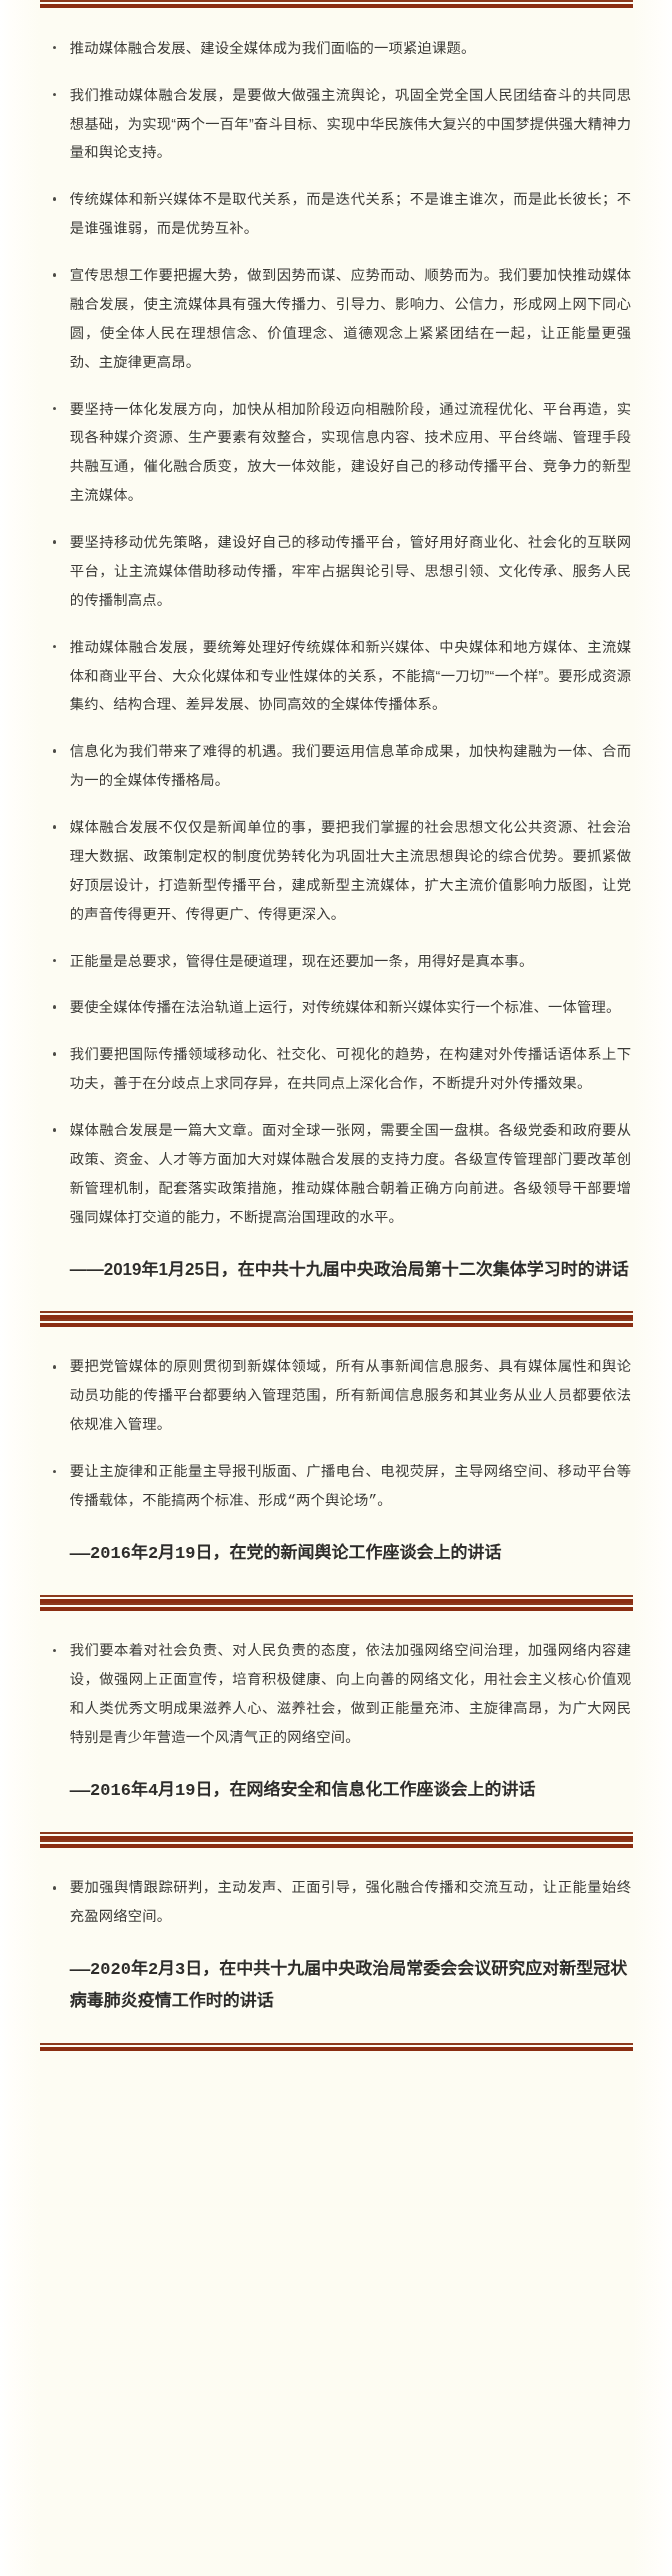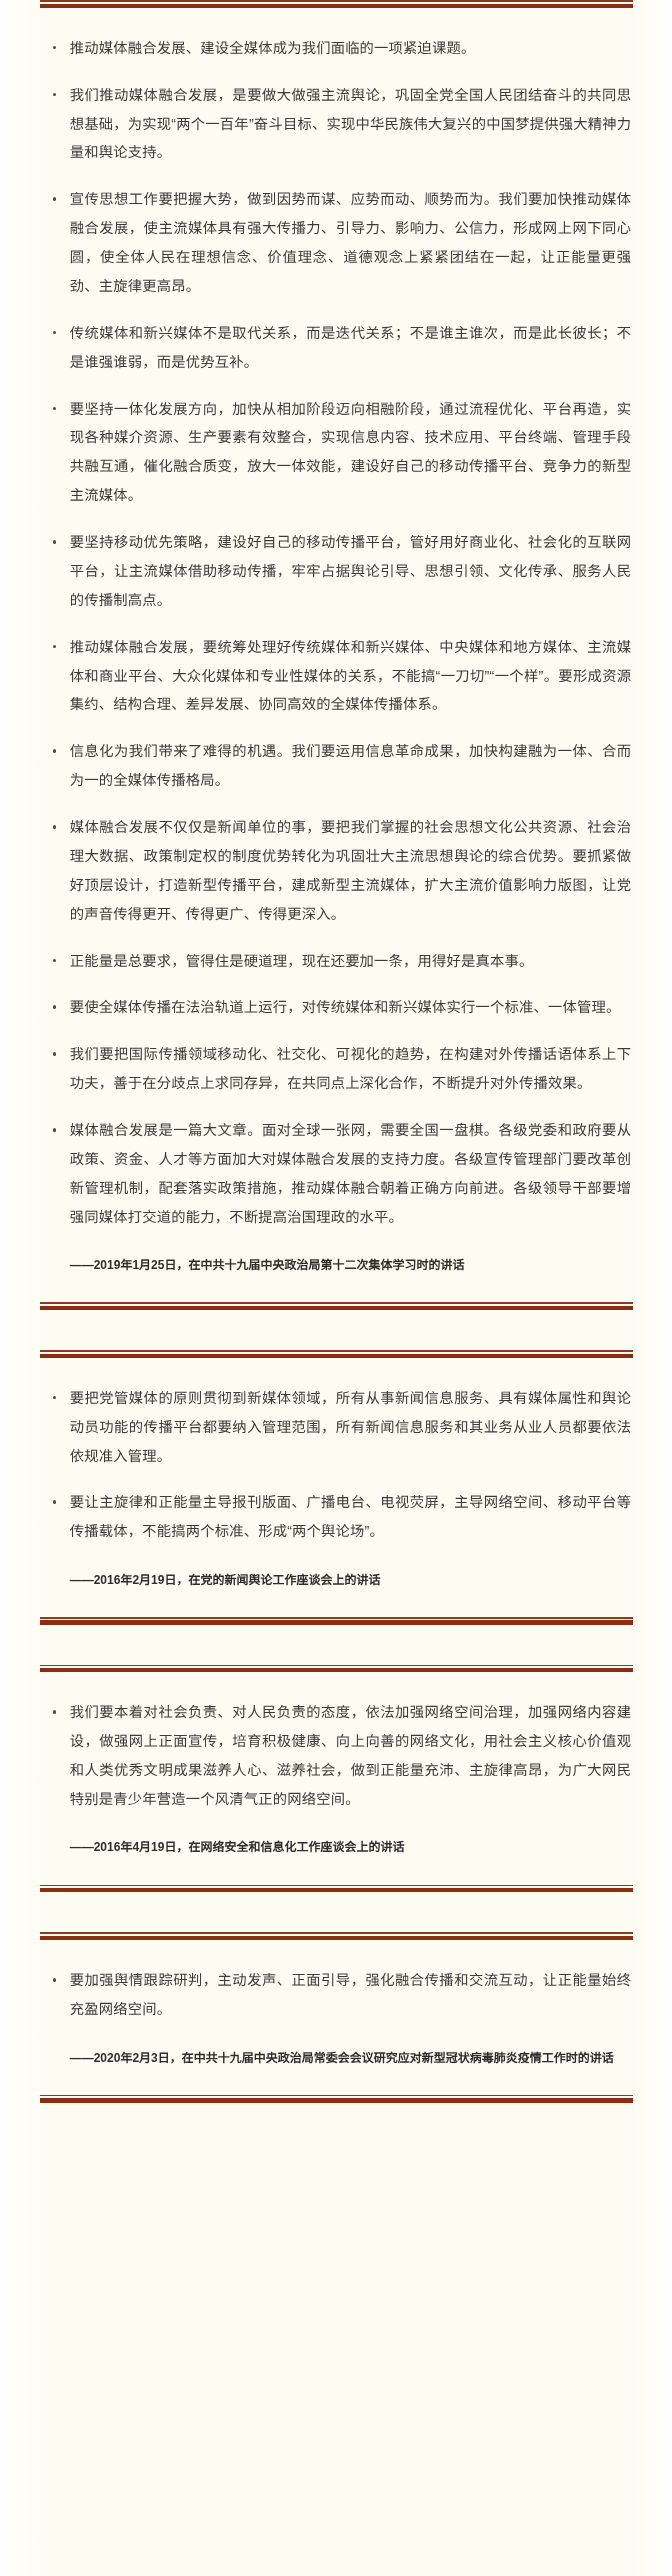--- a/index.html
+++ b/index.html
@@ -47,21 +47,21 @@
   }
 
   
   .card {
     position: relative;
     margin: 0 40px;
     padding: 0;
     background: transparent;
   }
   .card + .card {
-    margin-top: 40px;
+    font-family: Liberation Mono, monospace;
   }
 
   
   .rule {
     height: 7.8px;
     position: relative;
     margin: 0;
   }
   .rule::before {
     content: "";
@@ -110,21 +110,21 @@
     width: 3.5px;
     height: 3.5px;
     border-radius: 50%;
     background: #4a4945;
   }
 
   
   .attrib {
     margin: 22.5px 0 0 0;
     padding-left: 28px;
-    font-size: 12px;
+    font-size: 17px;
     line-height: 1.85;
     font-weight: bold;
     color: #2e2d2b;
     text-align: left;
   }
 
   
   .card-foot {
     height: 3.5px;
   }
@@ -136,22 +136,22 @@
   <div id="paper"></div>
 
   <div id="content">
 
   <section class="card">
         <div class="rule"></div>
         <div class="card-body">
           <ul class="bullets">
             <li>推动媒体融合发展、建设全媒体成为我们面临的一项紧迫课题。</li>
             <li>我们推动媒体融合发展，是要做大做强主流舆论，巩固全党全国人民团结奋斗的共同思想基础，为实现“两个一百年”奋斗目标、实现中华民族伟大复兴的中国梦提供强大精神力量和舆论支持。</li>
+            <li>传统媒体和新兴媒体不是取代关系，而是迭代关系；不是谁主谁次，而是此长彼长；不是谁强谁弱，而是优势互补。</li>
             <li>宣传思想工作要把握大势，做到因势而谋、应势而动、顺势而为。我们要加快推动媒体融合发展，使主流媒体具有强大传播力、引导力、影响力、公信力，形成网上网下同心圆，使全体人民在理想信念、价值理念、道德观念上紧紧团结在一起，让正能量更强劲、主旋律更高昂。</li>
-            <li>传统媒体和新兴媒体不是取代关系，而是迭代关系；不是谁主谁次，而是此长彼长；不是谁强谁弱，而是优势互补。</li>
             <li>要坚持一体化发展方向，加快从相加阶段迈向相融阶段，通过流程优化、平台再造，实现各种媒介资源、生产要素有效整合，实现信息内容、技术应用、平台终端、管理手段共融互通，催化融合质变，放大一体效能，建设好自己的移动传播平台、竞争力的新型主流媒体。</li>
             <li>要坚持移动优先策略，建设好自己的移动传播平台，管好用好商业化、社会化的互联网平台，让主流媒体借助移动传播，牢牢占据舆论引导、思想引领、文化传承、服务人民的传播制高点。</li>
             <li>推动媒体融合发展，要统筹处理好传统媒体和新兴媒体、中央媒体和地方媒体、主流媒体和商业平台、大众化媒体和专业性媒体的关系，不能搞“一刀切”“一个样”。要形成资源集约、结构合理、差异发展、协同高效的全媒体传播体系。</li>
             <li>信息化为我们带来了难得的机遇。我们要运用信息革命成果，加快构建融为一体、合而为一的全媒体传播格局。</li>
             <li>媒体融合发展不仅仅是新闻单位的事，要把我们掌握的社会思想文化公共资源、社会治理大数据、政策制定权的制度优势转化为巩固壮大主流思想舆论的综合优势。要抓紧做好顶层设计，打造新型传播平台，建成新型主流媒体，扩大主流价值影响力版图，让党的声音传得更开、传得更广、传得更深入。</li>
             <li>正能量是总要求，管得住是硬道理，现在还要加一条，用得好是真本事。</li>
             <li>要使全媒体传播在法治轨道上运行，对传统媒体和新兴媒体实行一个标准、一体管理。</li>
             <li>我们要把国际传播领域移动化、社交化、可视化的趋势，在构建对外传播话语体系上下功夫，善于在分歧点上求同存异，在共同点上深化合作，不断提升对外传播效果。</li>
             <li>媒体融合发展是一篇大文章。面对全球一张网，需要全国一盘棋。各级党委和政府要从政策、资金、人才等方面加大对媒体融合发展的支持力度。各级宣传管理部门要改革创新管理机制，配套落实政策措施，推动媒体融合朝着正确方向前进。各级领导干部要增强同媒体打交道的能力，不断提高治国理政的水平。</li>
           </ul>

